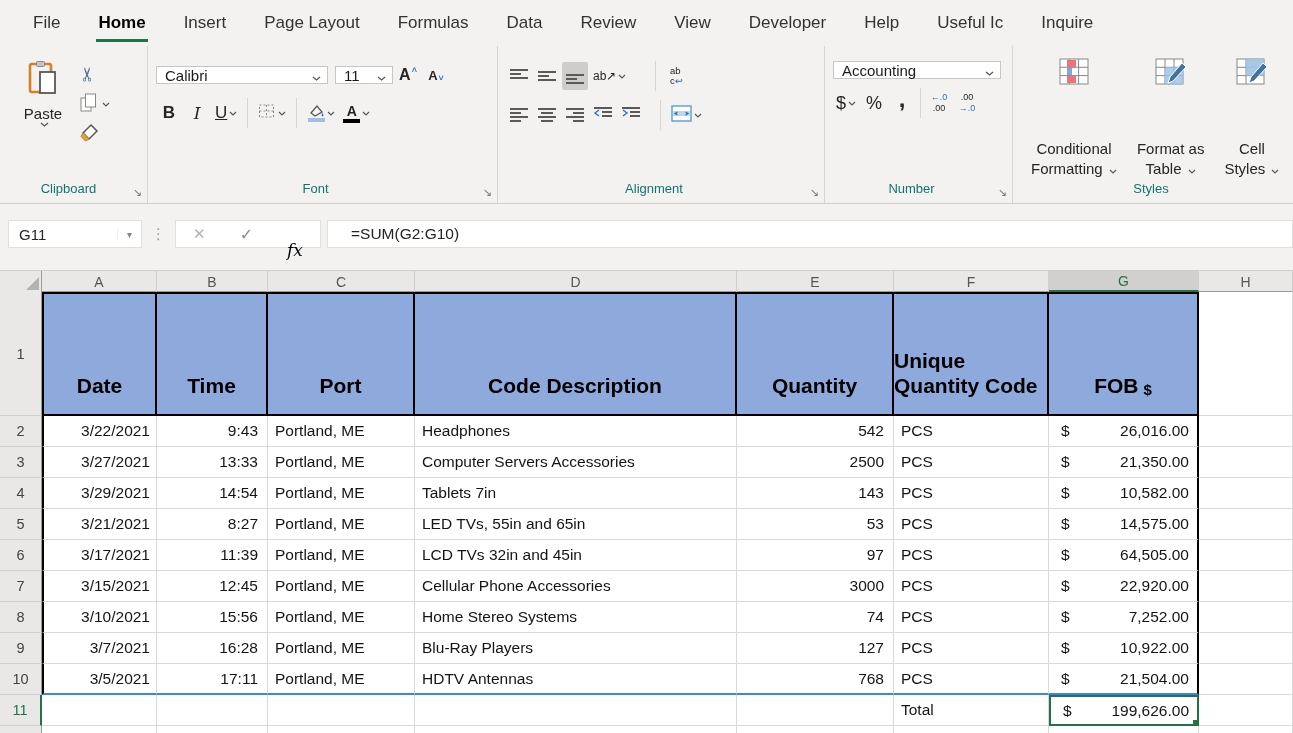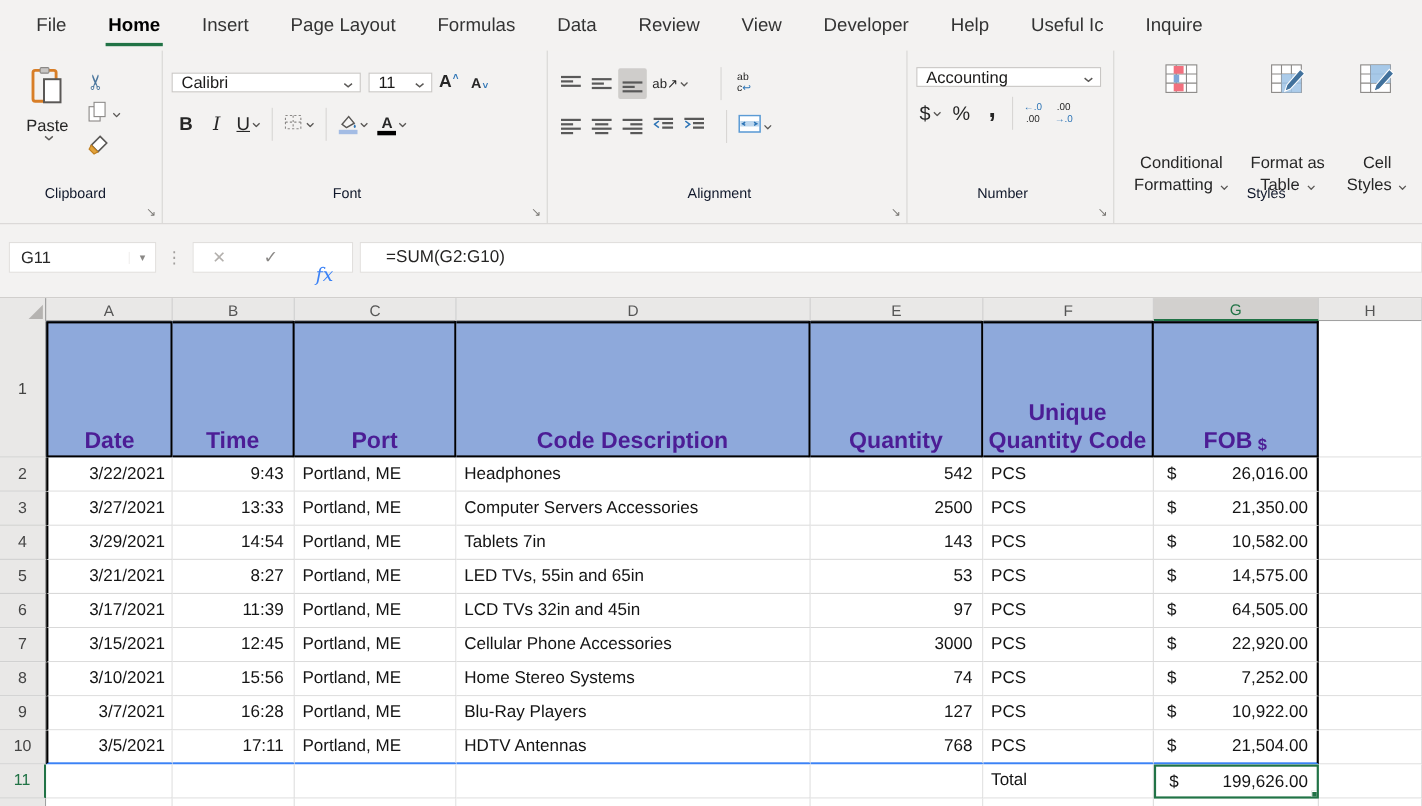--- a/index.html
+++ b/index.html
@@ -9,21 +9,21 @@
 
   
   .tabbar { height:46px; display:flex; align-items:stretch; padding-left:14px; background:#f3f2f1; }
   .tab { padding:0 19px; font-size:17px; color:#333; display:flex; align-items:center; position:relative; white-space:nowrap; cursor:default; }
   .tab.active { color:#000; font-weight:600; }
   .tab.active::after { content:""; position:absolute; left:17px; right:17px; bottom:4px; height:3px; background:#217346; }
 
   
   .ribbon { height:158px; display:flex; background:#f3f2f1; border-bottom:1px solid #d1cfcd; padding-left:4px; }
   .group { position:relative; border-right:1px solid #d8d6d4; padding:0 6px 24px 8px; flex:none; }
-  .g-label { position:absolute; bottom:20px; left:0; right:14px; text-align:center; font-size:13px; color:#0f172a; }
+  .g-label { position:absolute; bottom:7px; left:0; right:14px; text-align:center; font-size:13px; color:#0f766e; }
   .launcher { position:absolute; bottom:4px; right:5px; font-size:11px; color:#7a7874; cursor:pointer; }
   .g-body { display:flex; height:100%; }
   .col2 { display:flex; flex-direction:column; gap:9px; padding-top:15px; }
   .rrow { display:flex; align-items:center; gap:2px; }
   .rbtn { display:flex; align-items:center; justify-content:center; min-width:26px; height:28px; padding:0 3px; border-radius:2px; color:#262626; cursor:pointer; }
   .rbtn.sel { background:#cfcdcb; }
   .chev { margin-left:2px; }
   .minisep { width:1px; height:30px; background:#d8d6d4; margin:0 5px; }
 
   
@@ -68,40 +68,40 @@
 
   
   .fbar { height:67px; background:#f3f2f1; border-bottom:1px solid #d1cfcd; display:flex; align-items:center; padding:0 0 6px 8px; }
   .namebox { width:134px; height:28px; background:#fff; border:1px solid #e1dfdd; display:flex; align-items:center; font-size:15px; color:#262626; }
   .namebox .nb-txt { padding-left:10px; flex:1; }
   .namebox .nb-chev { width:24px; text-align:center; color:#8a8886; font-size:10px; border-left:1px solid #f0efee; }
   .dots { color:#a19f9d; font-size:15px; padding:0 9px; }
   .opsbox { width:146px; height:28px; background:#fff; border:1px solid #e1dfdd; display:flex; align-items:center; justify-content:space-around; }
   .opsbox .x { color:#b3b0ad; font-size:15px; }
   .opsbox .ck { color:#8a8886; font-size:16px; }
-  .fx { font-family:"DejaVu Serif",serif; font-style:italic; font-size:17px; color:#3b82f6;margin-top:32px; }
+  .fx { font-family:"DejaVu Serif",serif; font-style:italic; font-size:17px; color:#000000;margin-top:32px; }
   .ffield { flex:1; height:28px; background:#fff; border:1px solid #e1dfdd; margin-left:6px; display:flex; align-items:center; padding-left:23px; font-size:15.5px; color:#252423; }
 
   
   .sheet { background:#fff; }
   .grow { display:grid; grid-template-columns:var(--cols); }
   .colstrip { height:21px; background:#e9e8e7; border-bottom:1px solid #9a9a9a; }
   .corner { background:#e9e8e7; border-right:1px solid #9a9a9a; position:relative; }
   .corner::after { content:""; position:absolute; right:2px; bottom:2px; border-left:13px solid transparent; border-bottom:13px solid #b5b3b1; }
   .col-h { display:flex; align-items:center; justify-content:center; font-size:14px; color:#555; border-right:1px solid #cfcfcf; height:21px; cursor:pointer; }
   .col-h.sel { background:#d2d0ce; color:#217346; border-bottom:2px solid #217346; }
   .row-h { background:#e9e8e7; border-right:1px solid #9a9a9a; border-bottom:1px solid #cfcfcf; display:flex; align-items:center; justify-content:center; font-size:14.5px; color:#444; cursor:pointer; }
   .row-h.sel { color:#217346; border-right:2px solid #217346; }
 
   .cell { border-right:1px solid #d9d9d9; border-bottom:1px solid #d9d9d9; font-size:15.5px; color:#141414; display:flex; align-items:center; overflow:hidden; white-space:nowrap; cursor:cell; background:#fff; }
   .c-r { justify-content:flex-end; padding-right:6px; }
   .pr8 { padding-right:9px; }
   .c-l { padding-left:7px; }
   .acct { justify-content:space-between; padding:0 8px 0 12px; }
-  .hdr { background:#8ea9db; color:#4c1d95; font-weight:bold; font-size:21px; display:flex; align-items:flex-end; justify-content:center; text-align:center; padding-bottom:0; line-height:1.18; border-top:2px solid #000; border-right:2px solid #000; border-bottom:2px solid #000; cursor:cell; overflow:hidden; }
+  .hdr { background:#8ea9db; color:#000000; font-weight:bold; font-size:21px; display:flex; align-items:flex-end; justify-content:center; text-align:left; padding-bottom:15px; line-height:1.18; border-top:2px solid #000; border-right:2px solid #000; border-bottom:2px solid #000; cursor:cell; overflow:hidden; }
   .hdr.first { border-left:2px solid #000; }
   .dollar-sm { font-size:15px; font-weight:bold; margin-left:5px; }
   .bl { border-left:2px solid #000; }
   .br { border-right:2px solid #000; }
   .bb { border-bottom:2px solid #3b82f6; }
   .sel-cell { position:relative; border:2px solid #217346 !important; z-index:2; }
   .sel-cell::after { content:""; position:absolute; right:-4px; bottom:-4px; width:7px; height:7px; background:#217346; border:1px solid #fff; }
   .stub { height:10px; border-right:1px solid #d9d9d9; background:#fff; }
   .stub-h { background:#e9e8e7; border-right:1px solid #9a9a9a; }
 </style>

